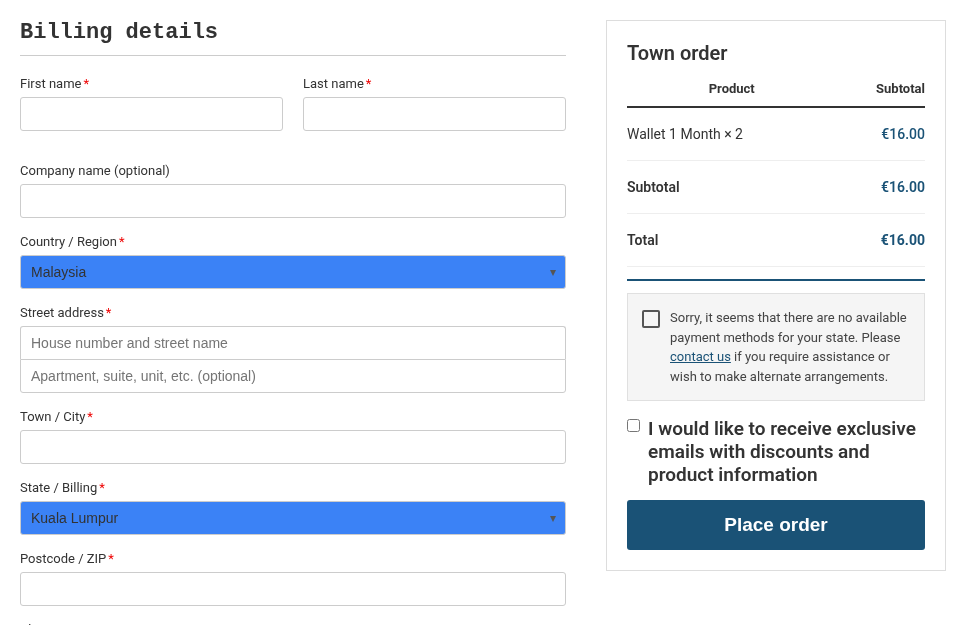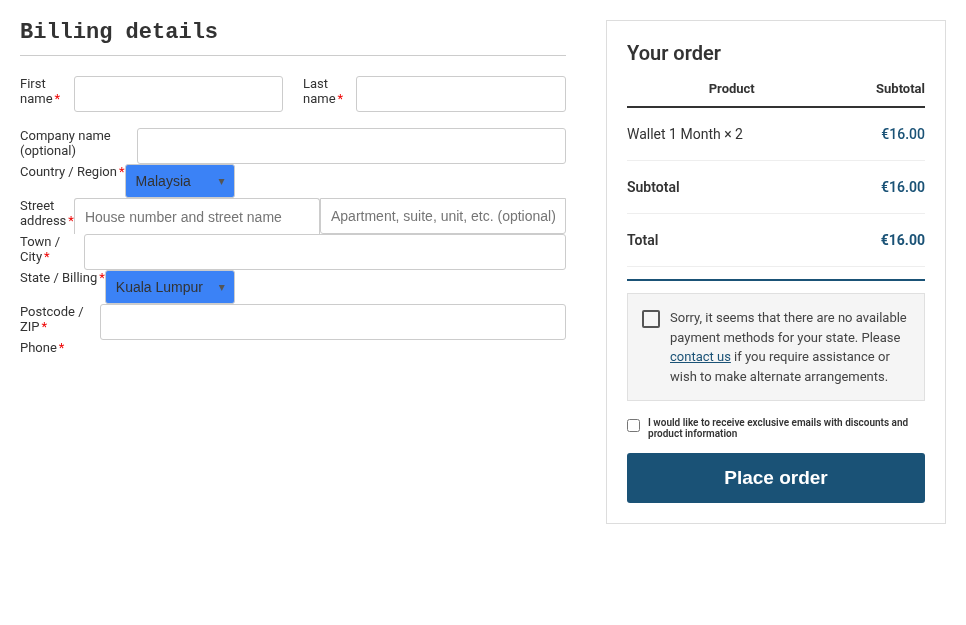--- a/index.html
+++ b/index.html
@@ -38,21 +38,23 @@
       border-top: 1px solid #ccc;
       margin-bottom: 20px;
     }
     .form-row {
       display: flex;
       gap: 20px;
       margin-bottom: 16px;
     }
     .form-group {
       display: flex;
+      flex-direction: column;
       flex: 1;
+      margin-bottom: 16px;
     }
     .form-group.half {
       flex: 1;
     }
     .form-label {
       font-size: 13px;
       color: #333;
       margin-bottom: 6px;
     }
     .required-star {
@@ -184,21 +186,21 @@
       display: flex;
       align-items: flex-start;
       gap: 8px;
       margin-bottom: 14px;
     }
     .checkbox-input {
       margin-top: 2px;
       flex-shrink: 0;
     }
     .checkbox-label {
-      font-size: 10px;
+      font-size: 19px;
       color: #333;
       font-weight: 600;
     }
     .privacy-text {
       font-size: 13px;
       color: #444;
       line-height: 1.6;
       margin-bottom: 16px;
     }
     .privacy-text a {
@@ -307,21 +309,21 @@
     <div class="form-group">
       <label class="form-label">
         <span>Phone</span><span class="required-star">*</span>
       </label>
 
     </div>
   </div>
 
   <div class="order-section">
     <div class="order-box">
-      <h2 class="order-title">Your order</h2>
+      <h2 class="order-title">Town order</h2>
 
       <table class="order-table">
         <thead>
           <tr>
             <th>Product</th>
             <th>Subtotal</th>
           </tr>
         </thead>
         <tbody>
           <tr class="product-row">

